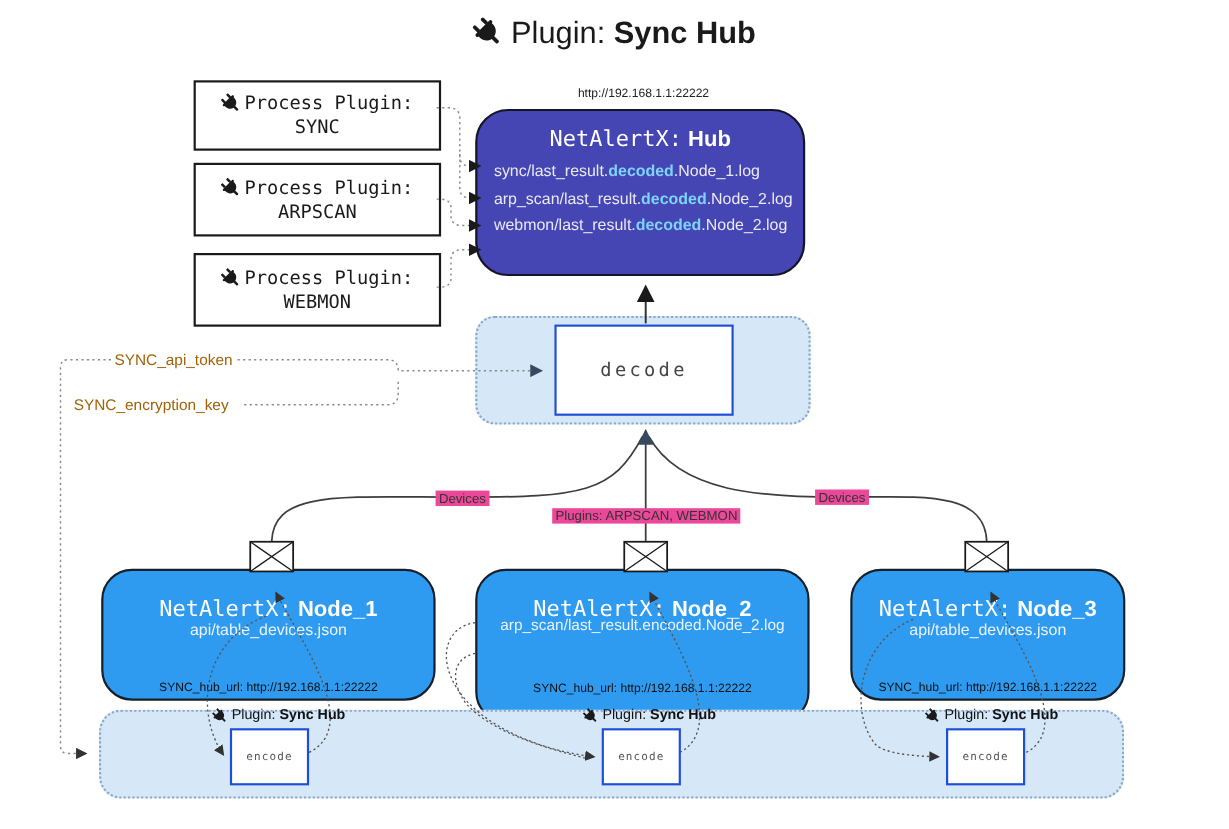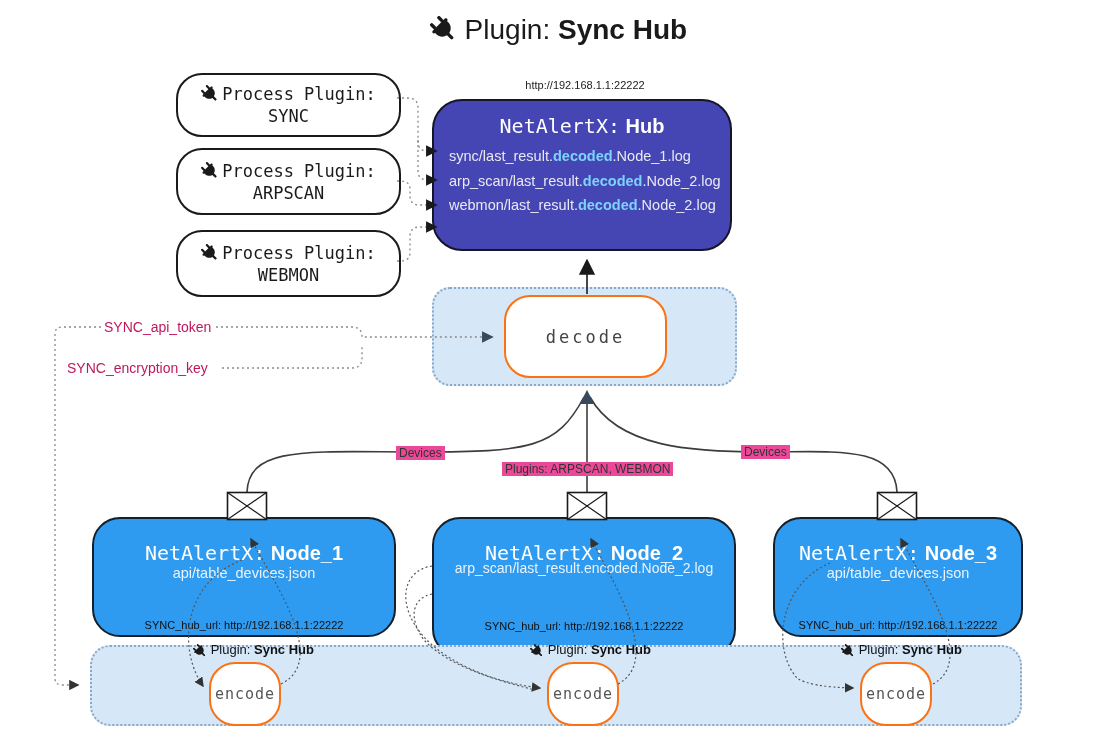--- a/index.html
+++ b/index.html
@@ -1,19 +1,19 @@
 <!DOCTYPE html>
 <html><head>
 <meta charset="utf-8">
 <style>
   html,body{margin:0;padding:0;background:#fff;}
   .stage{position:relative;width:1117px;height:754px;background:#ffffff;
          font-family:"Liberation Sans",sans-serif;overflow:hidden;}
   .abs{position:absolute;}
-  .mono{font-family:"DejaVu Sans Mono",monospace;border-radius:26px;}
+  .mono{font-family:"DejaVu Sans Mono",monospace;}
 
   
   .title{left:0;top:14px;width:1117px;text-align:center;font-size:28px;color:#1a1a1a;z-index:3;}
   .title .bold{font-weight:bold;}
   .plug{fill:#1a1a1a;transform:rotate(-45deg);vertical-align:-4px;}
 
   
   .pp-box{left:176px;width:221px;height:60px;background:#fff;border:2px solid #1a1a1a;
           display:flex;flex-direction:column;align-items:center;justify-content:center;
           font-size:17px;color:#1a1a1a;z-index:1;}
@@ -26,27 +26,27 @@
   .hub-title{position:absolute;top:13px;left:0;width:100%;text-align:center;font-size:20px;color:#fff;}
   .hub-lines{position:absolute;top:43px;left:15px;right:6px;font-size:14.5px;color:#e9e9f2;}
   .hub-lines .row{height:25px;line-height:25px;white-space:nowrap;}
   .hub-lines .row:nth-child(3),.hub-lines .row:nth-child(4){height:22px;line-height:22px;}
   .bold-seg{font-weight:bold;color:#7dd3fc;}
   .name-bold{font-weight:bold;font-family:"Liberation Sans",sans-serif;}
 
   
   .lightbox{background:#d6e7f8;border:2px dotted #89a8c9;box-sizing:border-box;z-index:1;}
   .decode-wrap{left:432px;top:287px;width:305px;height:99px;border-radius:18px;}
-  .proc-box{background:#fff;border:2px solid #f97316;display:flex;align-items:center;justify-content:center;
+  .proc-box{background:#fff;border:2px solid #1d4ed8;display:flex;align-items:center;justify-content:center;
             color:#444;z-index:1;box-sizing:border-box;}
   .decode-box{left:504px;top:295px;width:163px;height:83px;font-size:17px;letter-spacing:3px;}
-  .encode-box{width:72px;height:64px;font-size:15px;letter-spacing:1px;color:#555;}
-
-  
-  .tok{background:#fff;font-size:14px;color:#be185d;z-index:3;padding:0 3px;text-align:right;}
+  .encode-box{width:72px;height:52px;font-size:10px;letter-spacing:1px;color:#555;}
+
+  
+  .tok{background:#fff;font-size:14px;color:#a16207;z-index:3;padding:0 3px;text-align:right;}
 
   
   .edge-label{background:#ec4899;font-size:12px;color:#333;z-index:3;padding:0 3px;white-space:nowrap;}
 
   
   .node{background:#2e9af0;border:2px solid #15202a;border-radius:28px;z-index:1;box-sizing:border-box;}
   .node-title{position:absolute;top:22px;left:0;width:100%;text-align:center;font-size:20px;color:#fff;white-space:nowrap;}
   .node-line{position:absolute;left:0;width:100%;text-align:center;font-size:14.5px;color:#eaf3fc;white-space:nowrap;}
   .node-huburl{position:absolute;left:0;width:100%;text-align:center;font-size:11px;color:#111;}
 

